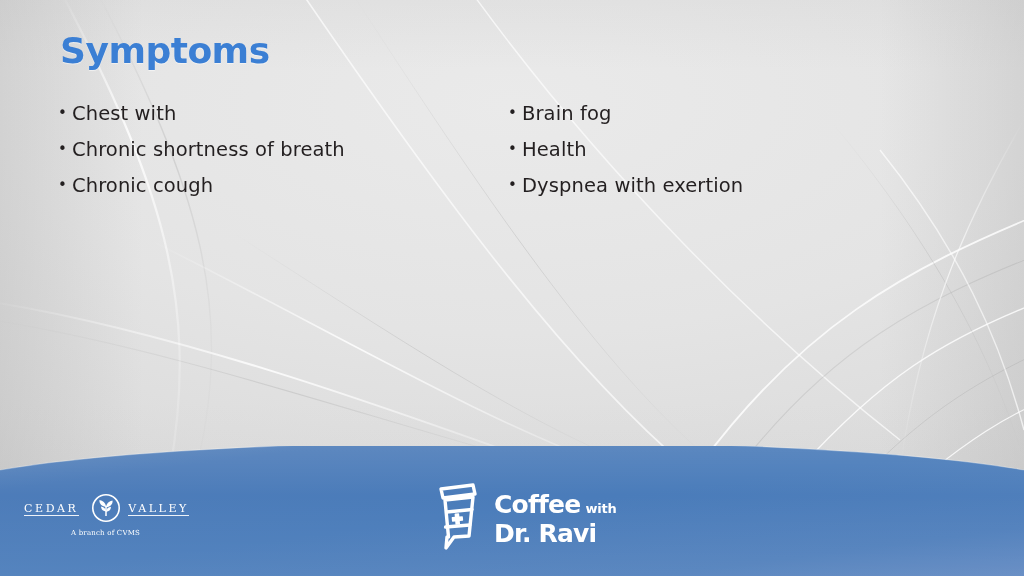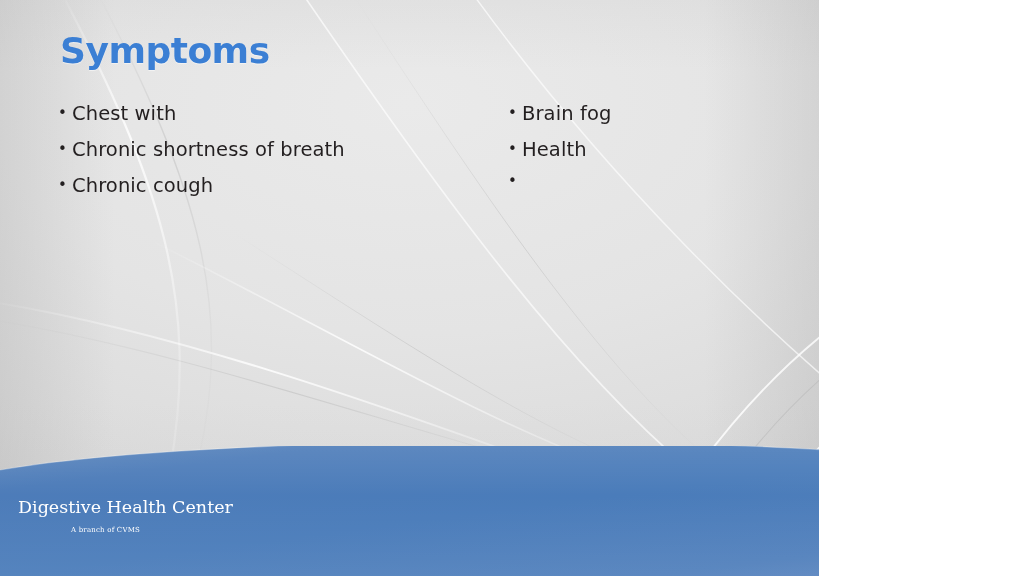--- a/index.html
+++ b/index.html
@@ -4,21 +4,21 @@
 <title>Symptoms Slide</title>
 <style>
   html, body {
     margin: 0;
     padding: 0;
     background: #ffffff;
   }
 
   .slide {
     position: relative;
-    width: 819px;
+    width: 1024px;
     height: 576px;
     overflow: hidden;
     font-family: "DejaVu Sans", "Liberation Sans", sans-serif;
     background: #dfdfdf;
   }
 
   
   .bg-base {
     position: absolute;
     inset: 0;
@@ -258,20 +258,21 @@
       <div class="bullet-row">
         <span class="bullet-dot">•</span>
         <span class="bullet-text">Brain fog</span>
       </div>
       <div class="bullet-row">
         <span class="bullet-dot">•</span>
         <span class="bullet-text">Health</span>
       </div>
       <div class="bullet-row">
         <span class="bullet-dot">•</span>
+        <span class="bullet-text">Dyspnea with exertion</span>
       </div>
     </div>
 
   </div>
 
   <svg class="footer-band" width="1024" height="130" viewBox="0 0 1024 130" preserveAspectRatio="none">
     <defs>
       <linearGradient id="bandgrad" x1="0" y1="0" x2="1" y2="1">
         <stop offset="0%" stop-color="#5d87bd"></stop>
         <stop offset="18%" stop-color="#4d7cb9"></stop>
@@ -284,18 +285,58 @@
         <stop offset="40%" stop-color="#ffffff" stop-opacity="0.0"></stop>
         <stop offset="100%" stop-color="#ffffff" stop-opacity="0.06"></stop>
       </linearGradient>
     </defs>
     <path d="M 0 24 C 220 -14 804 -14 1024 24 L 1024 130 L 0 130 Z" fill="url(#bandgrad)"></path>
     <path d="M 0 24 C 220 -14 804 -14 1024 24 L 1024 130 L 0 130 Z" fill="url(#bandsheen)"></path>
     <path d="M 0 24 C 220 -14 804 -14 1024 24" stroke="#ffffff" stroke-opacity="0.28" stroke-width="1.2" fill="none"></path>
   </svg>
 
   <div class="cv-logo">
-    <div class="cv-name">Digestive Health Center</div>
+    <div class="cv-wordmark-row">
+      <span class="cv-cedar">CEDAR</span>
+      <span class="cv-valley">VALLEY</span>
+      <span class="cv-emblem">
+        <svg width="30" height="30" viewBox="0 0 30 30">
+          <circle cx="15" cy="15" r="13.2" fill="none" stroke="#ffffff" stroke-width="1.6"></circle>
+          <path d="M15 23 L15 13" stroke="#ffffff" stroke-width="1.5" fill="none"></path>
+          <path d="M15 14 C 10 13 8 10 8.5 7 C 12 7.4 14.2 10 15 13 Z" fill="#ffffff"></path>
+          <path d="M15 14.5 C 20 13.4 22 10.4 21.5 7.4 C 18 7.8 15.8 10.4 15 13.4 Z" fill="#ffffff"></path>
+          <path d="M15 18.5 C 11.2 17.8 9.8 15.6 10.2 13.4 C 12.8 13.8 14.4 15.6 15 17.8 Z" fill="#ffffff"></path>
+          <path d="M15 19 C 18.8 18.2 20.2 16 19.8 13.8 C 17.2 14.2 15.6 16 15 18.2 Z" fill="#ffffff"></path>
+        </svg>
+      </span>
+    </div>
     <div class="cv-tag">A branch of CVMS</div>
   </div>
 
+  <div class="cwr-logo">
+    <span class="cwr-cup">
+      <svg width="64" height="72" viewBox="0 0 64 72">
+        <g fill="none" stroke="#ffffff" stroke-width="3.4" stroke-linejoin="round" stroke-linecap="round">
+
+          <path d="M 17 9 L 49 5 L 51 14 L 19 18 Z"></path>
+
+          <path d="M 21 20 L 49 17 L 45 56 L 30 57 L 22 68 L 23 57 L 24.5 57 Z"></path>
+
+          <path d="M 22.6 32 L 48 29.5"></path>
+          <path d="M 45.8 45 L 21.6 47"></path>
+        </g>
+
+        <g fill="#ffffff">
+          <rect x="31" y="33.4" width="4.6" height="11.2" rx="0.6" transform="rotate(-5 33.3 39)"></rect>
+          <rect x="27.8" y="36.6" width="11.2" height="4.6" rx="0.6" transform="rotate(-5 33.4 38.9)"></rect>
+        </g>
+      </svg>
+    </span>
+    <span class="cwr-words">
+      <span class="cwr-line1">
+        <span class="cwr-coffee">Coffee</span>
+        <span class="cwr-with">with</span>
+      </span>
+      <span class="cwr-name" style="display:block;">Dr. Ravi</span>
+    </span>
+  </div>
 
 </div>
 
 </body></html>

